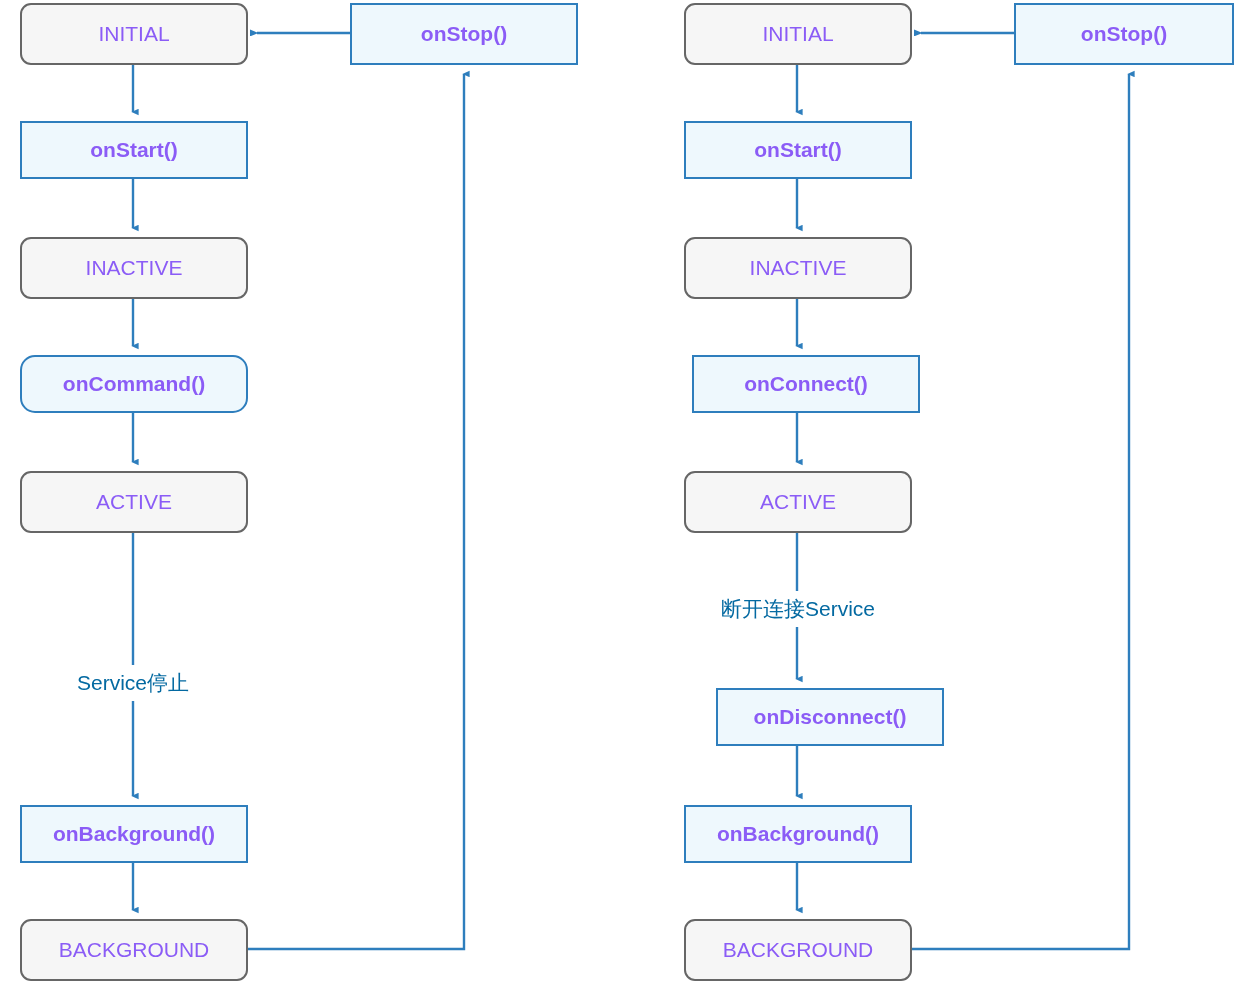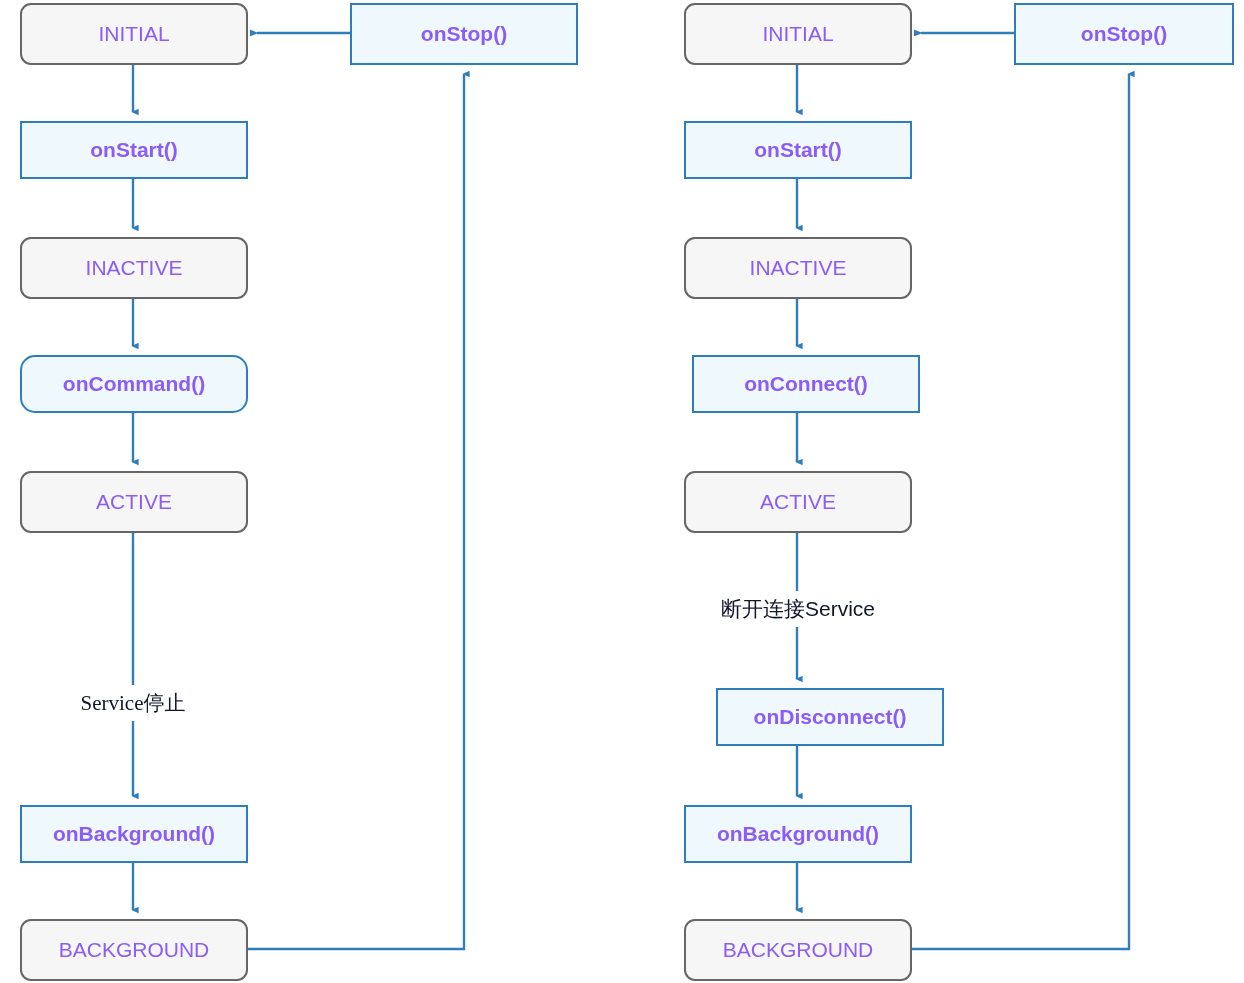--- a/index.html
+++ b/index.html
@@ -48,21 +48,21 @@
     border-radius: 0;
     font-weight: bold;
   }
   .edge-label {
     position: absolute;
     box-sizing: border-box;
     display: flex;
     align-items: center;
     justify-content: center;
     font-size: 21px;
-    color: #0f172a;
+    color: #0369a1;
     background: #ffffff;
     white-space: nowrap;
     padding: 0 5px;
   }
 </style>
 </head>
 <body>
 
 <div id="diagram-root">
 
@@ -103,21 +103,21 @@
   </svg>
 
   <div class="node state" style="left:20px;  top:3px;   width:228px; height:62px;">INITIAL</div>
   <div class="node callback" style="left:20px;  top:121px; width:228px; height:58px;">onStart()</div>
   <div class="node state" style="left:20px;  top:237px; width:228px; height:62px;">INACTIVE</div>
   <div class="node callback" style="left:20px;  top:355px; width:228px; height:58px;border-radius:15px;">onCommand()</div>
   <div class="node state" style="left:20px;  top:471px; width:228px; height:62px;">ACTIVE</div>
   <div class="node callback" style="left:20px;  top:805px; width:228px; height:58px;">onBackground()</div>
   <div class="node state" style="left:20px;  top:919px; width:228px; height:62px;">BACKGROUND</div>
   <div class="node callback" style="left:350px; top:3px;   width:228px; height:62px;">onStop()</div>
-  <div class="edge-label" style="left:52px; top:685px; width:162px; height:36px;font-family:Liberation Serif, serif;">Service停止</div>
+  <div class="edge-label" style="left:52px; top:665px; width:162px; height:36px;">Service停止</div>
 
   <div class="node state" style="left:684px;  top:3px;   width:228px; height:62px;">INITIAL</div>
   <div class="node callback" style="left:684px;  top:121px; width:228px; height:58px;">onStart()</div>
   <div class="node state" style="left:684px;  top:237px; width:228px; height:62px;">INACTIVE</div>
   <div class="node callback" style="left:684px;  top:355px; width:228px; height:58px;margin-left:8px;">onConnect()</div>
   <div class="node state" style="left:684px;  top:471px; width:228px; height:62px;">ACTIVE</div>
   <div class="node callback" style="left:716px;  top:688px; width:228px; height:58px;">onDisconnect()</div>
   <div class="node callback" style="left:684px;  top:805px; width:228px; height:58px;">onBackground()</div>
   <div class="node state" style="left:684px;  top:919px; width:228px; height:62px;">BACKGROUND</div>
   <div class="node callback" style="left:1014px; top:3px;   width:220px; height:62px;">onStop()</div>

